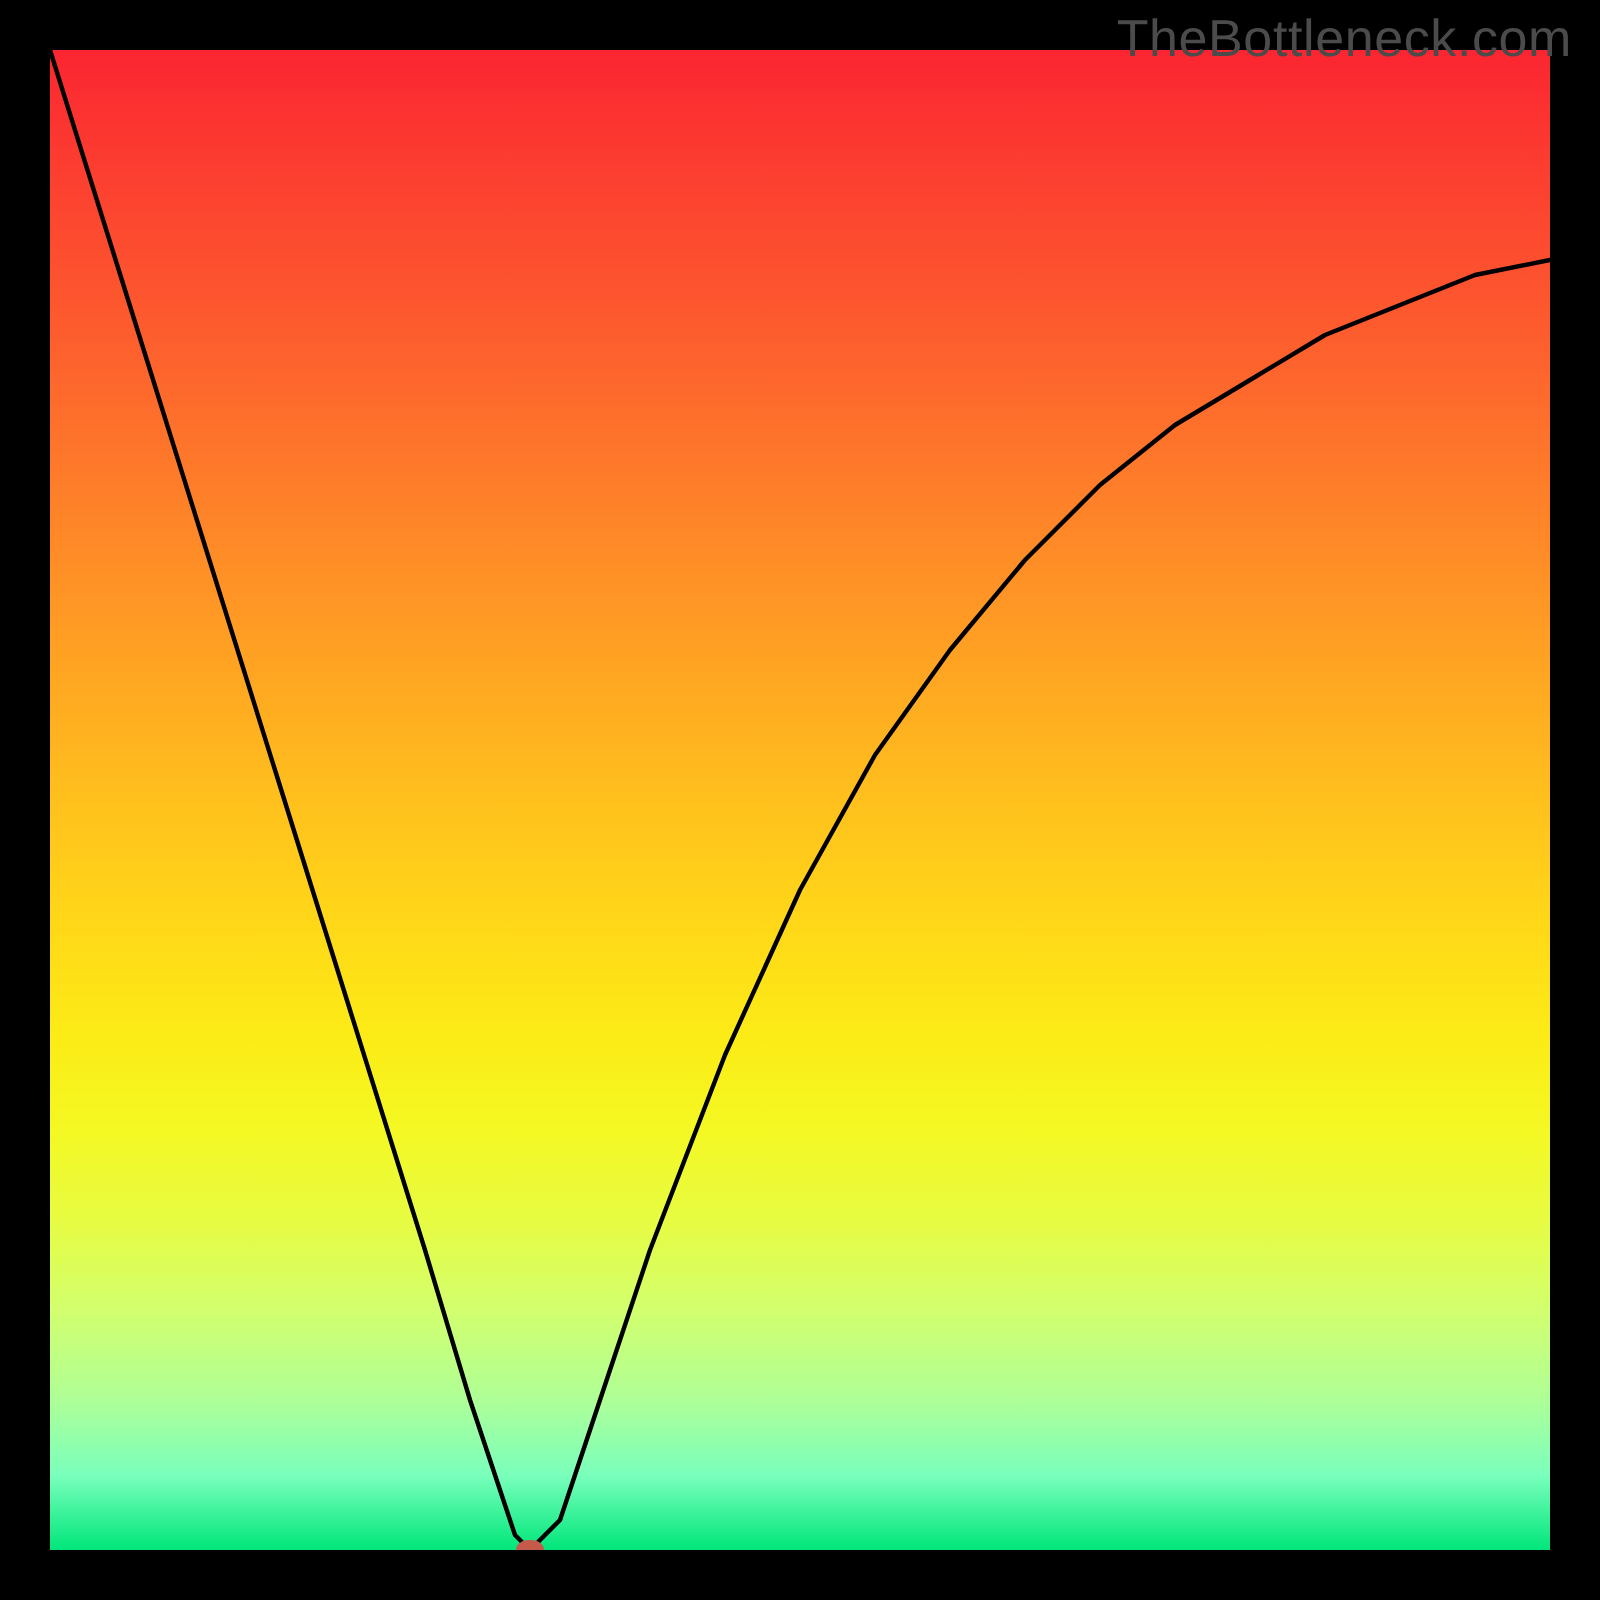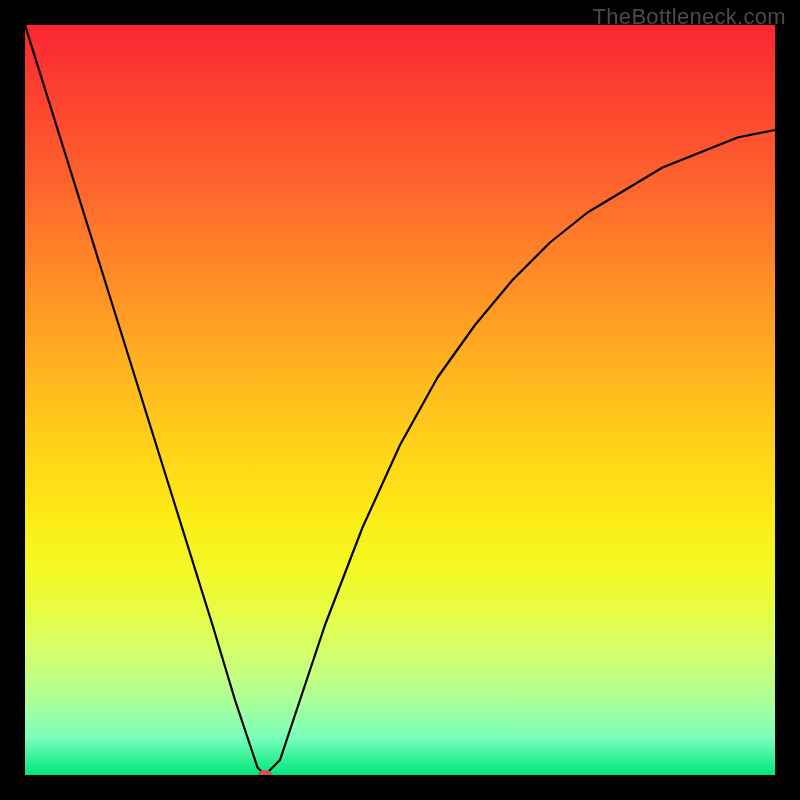--- a/index.html
+++ b/index.html
@@ -15,21 +15,21 @@
     position: relative;
     width: 800px;
     height: 800px;
     background: #000;
   }
   .watermark {
     position: absolute;
     top: 4px;
     right: 14px;
     color: #4b4b4b;
-    font-size: 22px;
+    font-size: 26px;
     font-weight: 400;
     letter-spacing: 0.3px;
     z-index: 5;
     user-select: none;
   }
   .plot-area {
     position: absolute;
     left: 25px;
     top: 25px;
     width: 750px;

